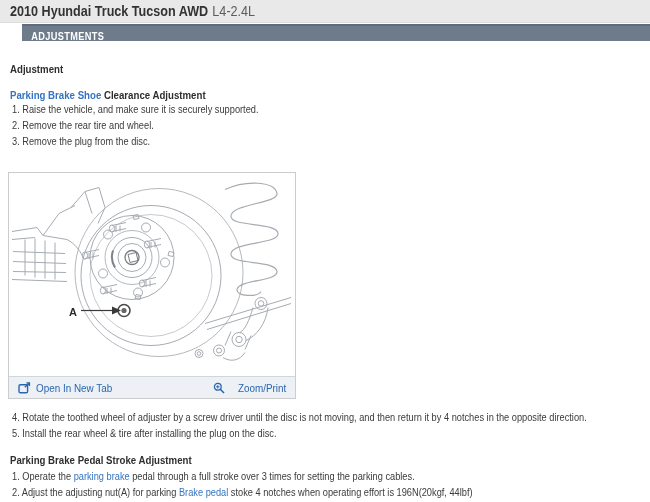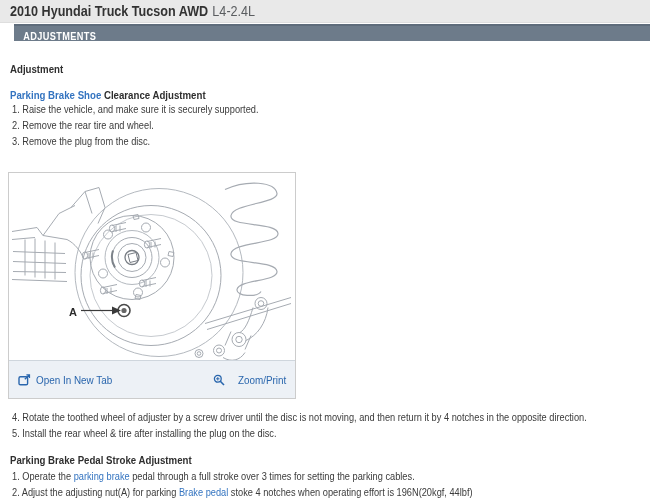--- a/index.html
+++ b/index.html
@@ -15,21 +15,21 @@
     background:#e9e9e9;border-bottom:1px solid #dedede;
   }
   .title-line{
     position:absolute;left:10px;top:3px;height:16px;line-height:16px;
     font-size:15px;font-weight:bold;color:#333;
     white-space:nowrap;transform:scaleX(0.84);transform-origin:left top;
   }
   .title-sub{font-weight:normal;color:#5a5d60;margin-left:5px;}
   
   .section-bar{
-    position:absolute;left:14px;top:24px;right:0;height:17px;
+    position:absolute;left:22px;top:24px;right:0;height:17px;
     background:#6d7b8a;border-top:2px solid #5e6c7b;box-sizing:border-box;
   }
   .section-bar-label{
     color:#ffffff;font-size:10px;font-weight:bold;letter-spacing:.4px;
     line-height:15px;padding-left:10px;display:inline-block;
     transform:scaleX(0.92);transform-origin:left top;white-space:nowrap;
   }
   
   .line{
     position:absolute;white-space:nowrap;font-size:11px;line-height:15px;
@@ -42,21 +42,21 @@
   .fig-panel{
     position:absolute;left:8px;top:172px;width:288px;height:227px;
     border:1px solid #cccccc;box-sizing:border-box;background:#ffffff;
     display:flex;flex-direction:column;
   }
   .fig-draw{flex:1 1 auto;position:relative;overflow:hidden;}
   .fig-svg{position:absolute;left:0;top:0;width:286px;height:204px;}
   .fig-footer{
     flex:0 0 21px;background:#edf1f6;border-top:1px solid #cfd6dd;
     display:flex;align-items:center;justify-content:space-between;
-    padding:8px 9px;
+    padding:0 9px;
   }
   .fig-link{
     display:flex;align-items:center;gap:5px;
     font-size:11.5px;color:#2a66ad;text-decoration:none;cursor:pointer;
     white-space:nowrap;
   }
   .fig-link .cx{display:inline-block;transform:scaleX(0.86);transform-origin:left center;}
   .fig-link .cx-r{display:inline-block;transform:scaleX(0.86);transform-origin:right center;}
 </style>
 </head>

